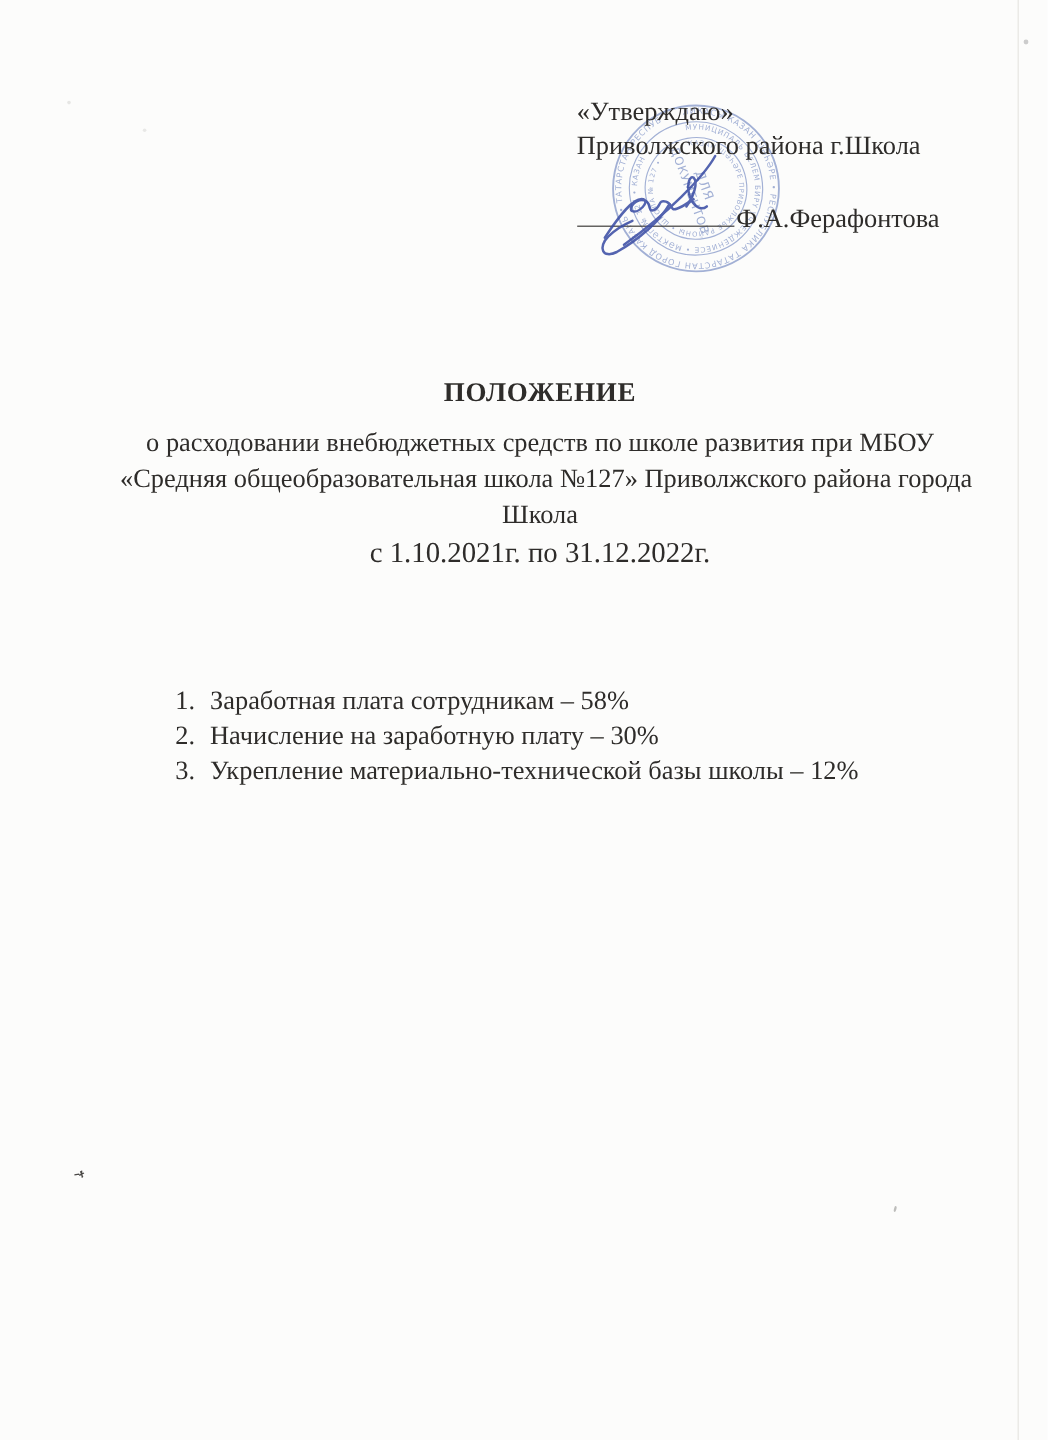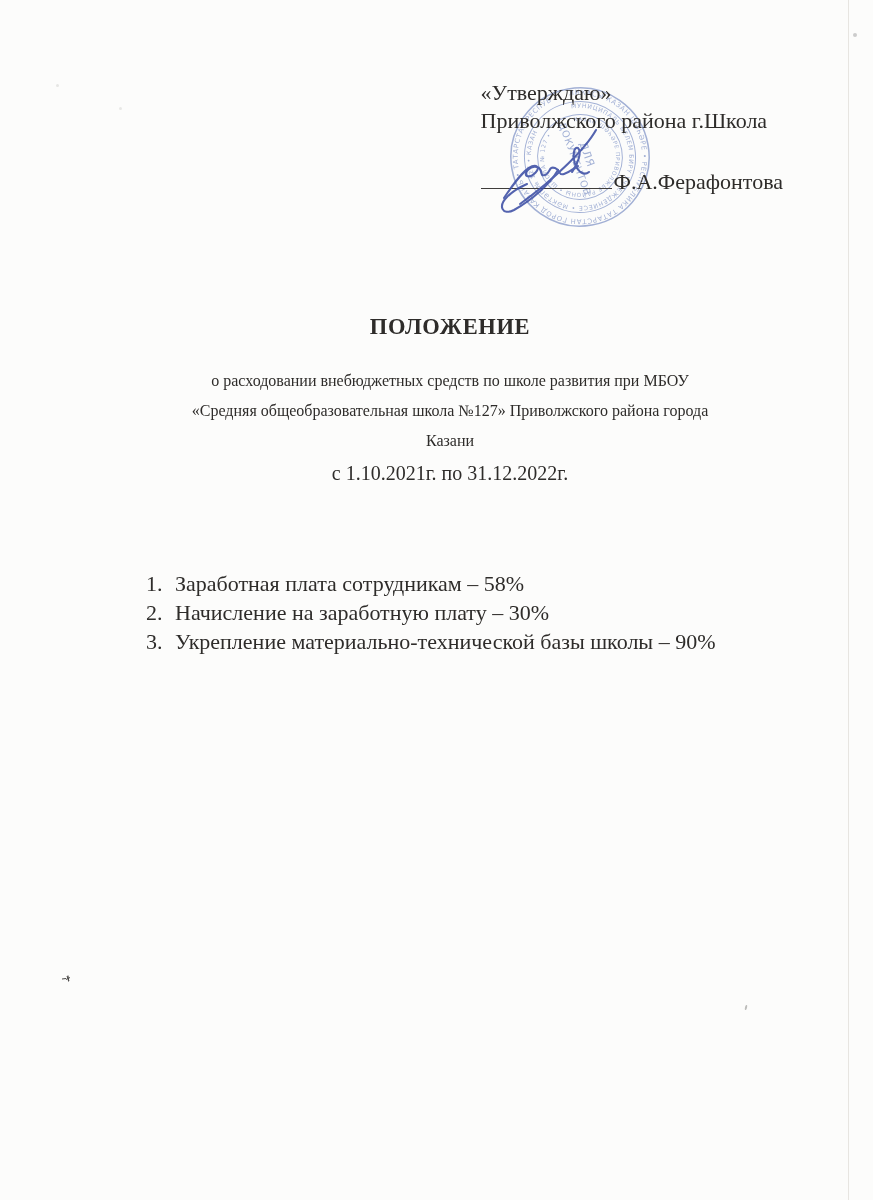--- a/index.html
+++ b/index.html
@@ -54,23 +54,23 @@
   .center-col{
     position:absolute;left:100px;top:314px;width:700px;
     text-align:center;
     z-index:2;
   }
   .doc-title{
     font-size:22.5px;font-weight:700;
     letter-spacing:.6px;
     margin:0;
   }
-  .subject{margin-top:26px;font-size:16px;line-height:30px;}
+  .subject{margin-top:14px;font-size:22px;line-height:30px;}
   .subject div{white-space:nowrap;}
-  .period{margin-top:2px;font-size:20px;line-height:30px;}
+  .period{margin-top:2px;font-size:24px;line-height:30px;}
   
   .alloc-list{
     position:absolute;left:146px;top:569px;
     margin:0;padding:0;list-style:none;
     font-size:22px;line-height:29px;
     z-index:2;
   }
   .alloc-list li{display:flex;white-space:nowrap;}
   .alloc-list .num{width:29px;flex:0 0 29px;}
   
@@ -143,33 +143,33 @@
     <div class="sig-row">
       <span class="sig-line"></span><span>Ф.А.Ферафонтова</span>
     </div>
   </div>
 
   <div class="center-col">
     <h1 class="doc-title">ПОЛОЖЕНИЕ</h1>
     <div class="subject">
       <div>о расходовании внебюджетных средств по школе развития при МБОУ</div>
       <div>«Средняя общеобразовательная школа №127» Приволжского района города</div>
-      <div>Казани</div>
+      <div>Школа</div>
     </div>
     <div class="period">с 1.10.2021г. по 31.12.2022г.</div>
   </div>
 
   <ol class="alloc-list">
     <li>
       <span class="num">1.</span>
       <span class="txt">Заработная плата сотрудникам – 58%</span>
     </li>
     <li>
       <span class="num">2.</span>
       <span class="txt">Начисление на заработную плату – 30%</span>
     </li>
     <li>
       <span class="num">3.</span>
-      <span class="txt">Укрепление материально-технической базы школы – 90%</span>
+      <span class="txt">Укрепление материально-технической базы школы – 12%</span>
     </li>
   </ol>
 
 </div>
 
 </body></html>

